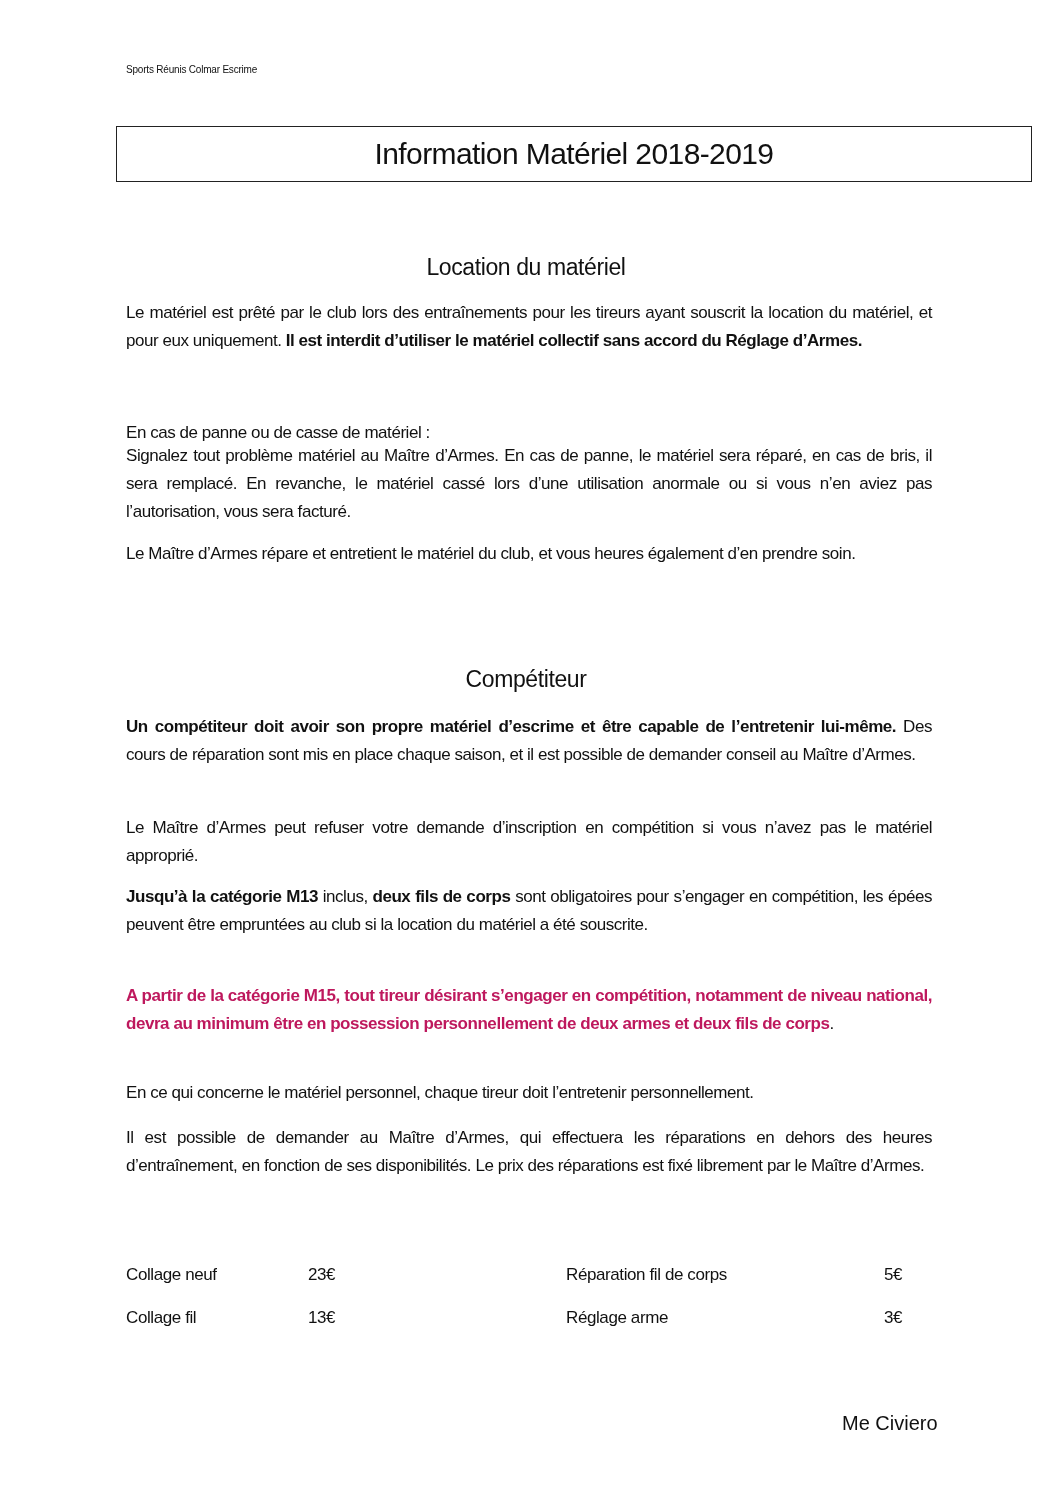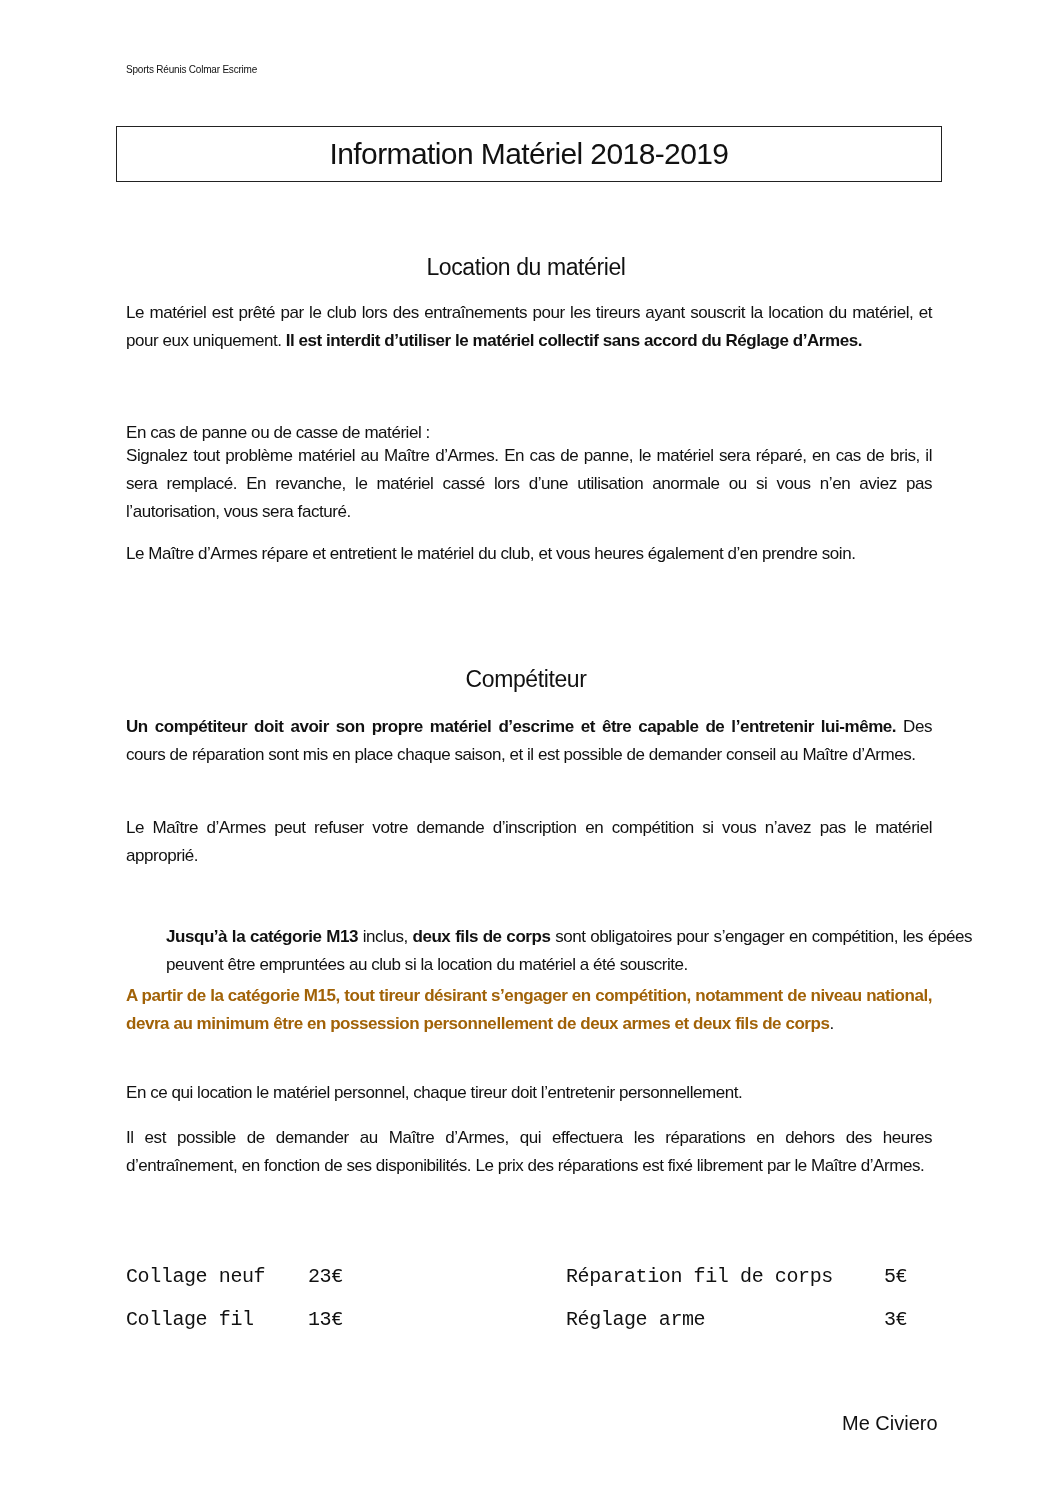--- a/index.html
+++ b/index.html
@@ -6,39 +6,39 @@
     body {
       width: 1058px; height: 1497px; position: relative; overflow: hidden;
       font-family: "Liberation Sans", "DejaVu Sans", sans-serif;
       color: #111111;
     }
     .header-club {
       position: absolute; left: 126px; top: 64px;
       font-size: 10px; letter-spacing: -0.2px;
     }
     .title-box {
-      position: absolute; left: 116px; top: 126px; width: 826px; height: 56px;
+      position: absolute; left: 116px; top: 126px; width: 916px; height: 56px;
       border: 1.5px solid #222; box-sizing: border-box;
       display: flex; align-items: center; justify-content: center;
     }
     .title-box h1 {
       margin: 0; font-weight: normal; font-size: 30px; letter-spacing: -0.6px;
     }
     .section-title {
       position: absolute; left: 0; width: 1052px; text-align: center;
       font-size: 23px; letter-spacing: -0.4px; margin: 0; font-weight: normal;
     }
     .para {
       position: absolute; left: 126px; width: 806px;
       font-size: 17px; line-height: 28px; letter-spacing: -0.45px;
       text-align: justify; margin: 0;
     }
     .para b { font-weight: bold; }
-    .red { color: #a16207; font-weight: bold; }
-    .price-row { position: absolute; font-size: 20px; letter-spacing: -0.4px; font-family: Liberation Mono, monospace; }
+    .red { color: #be185d; font-weight: bold; }
+    .price-row { position: absolute; font-size: 17px; letter-spacing: -0.4px; }
     .signature { position: absolute; left: 842px; top: 1412px; font-size: 20px; }
   </style>
 </head>
 <body>
 
 <div class="header-club">Sports Réunis Colmar Escrime</div>
 
 <div class="title-box">
   <h1>Information Matériel 2018-2019</h1>
 </div>
@@ -52,25 +52,25 @@
 <p class="para" style="top:442px;">Signalez tout problème matériel au Maître d’Armes. En cas de panne, le matériel sera réparé, en cas de bris, il sera remplacé. En revanche, le matériel cassé lors d’une utilisation anormale ou si vous n’en aviez pas l’autorisation, vous sera facturé.</p>
 
 <p class="para" style="top:540px;">Le Maître d’Armes répare et entretient le matériel du club, et vous heures également d’en prendre soin.</p>
 
 <h2 class="section-title" style="top:666px;">Compétiteur</h2>
 
 <p class="para" style="top:713px;"><b>Un compétiteur doit avoir son propre matériel d’escrime et être capable de l’entretenir lui-même.</b><span> Des cours de réparation sont mis en place chaque saison, et il est possible de demander conseil au Maître d’Armes.</span></p>
 
 <p class="para" style="top:814px;">Le Maître d’Armes peut refuser votre demande d’inscription en compétition si vous n’avez pas le matériel approprié.</p>
 
-<p class="para" style="top:923px;margin-left:40px;"><b>Jusqu’à la catégorie M13</b><span> inclus, </span><b>deux fils de corps</b><span> sont obligatoires pour s’engager en compétition, les épées peuvent être empruntées au club si la location du matériel a été souscrite.</span></p>
+<p class="para" style="top:883px;"><b>Jusqu’à la catégorie M13</b><span> inclus, </span><b>deux fils de corps</b><span> sont obligatoires pour s’engager en compétition, les épées peuvent être empruntées au club si la location du matériel a été souscrite.</span></p>
 
 <p class="para" style="top:982px;"><span class="red">A partir de la catégorie M15, tout tireur désirant s’engager en compétition, notamment de niveau national, devra au minimum être en possession personnellement de deux armes et deux fils de corps</span><span>.</span></p>
 
-<p class="para" style="top:1079px;">En ce qui location le matériel personnel, chaque tireur doit l’entretenir personnellement.</p>
+<p class="para" style="top:1079px;">En ce qui concerne le matériel personnel, chaque tireur doit l’entretenir personnellement.</p>
 
 <p class="para" style="top:1124px;">Il est possible de demander au Maître d’Armes, qui effectuera les réparations en dehors des heures d’entraînement, en fonction de ses disponibilités. Le prix des réparations est fixé librement par le Maître d’Armes.</p>
 
 <div>
   <span class="price-row" style="left:126px; top:1265px;">Collage neuf</span>
   <span class="price-row" style="left:308px; top:1265px;">23€</span>
   <span class="price-row" style="left:126px; top:1308px;">Collage fil</span>
   <span class="price-row" style="left:308px; top:1308px;">13€</span>
   <span class="price-row" style="left:566px; top:1265px;">Réparation fil de corps</span>
   <span class="price-row" style="left:884px; top:1265px;">5€</span>

